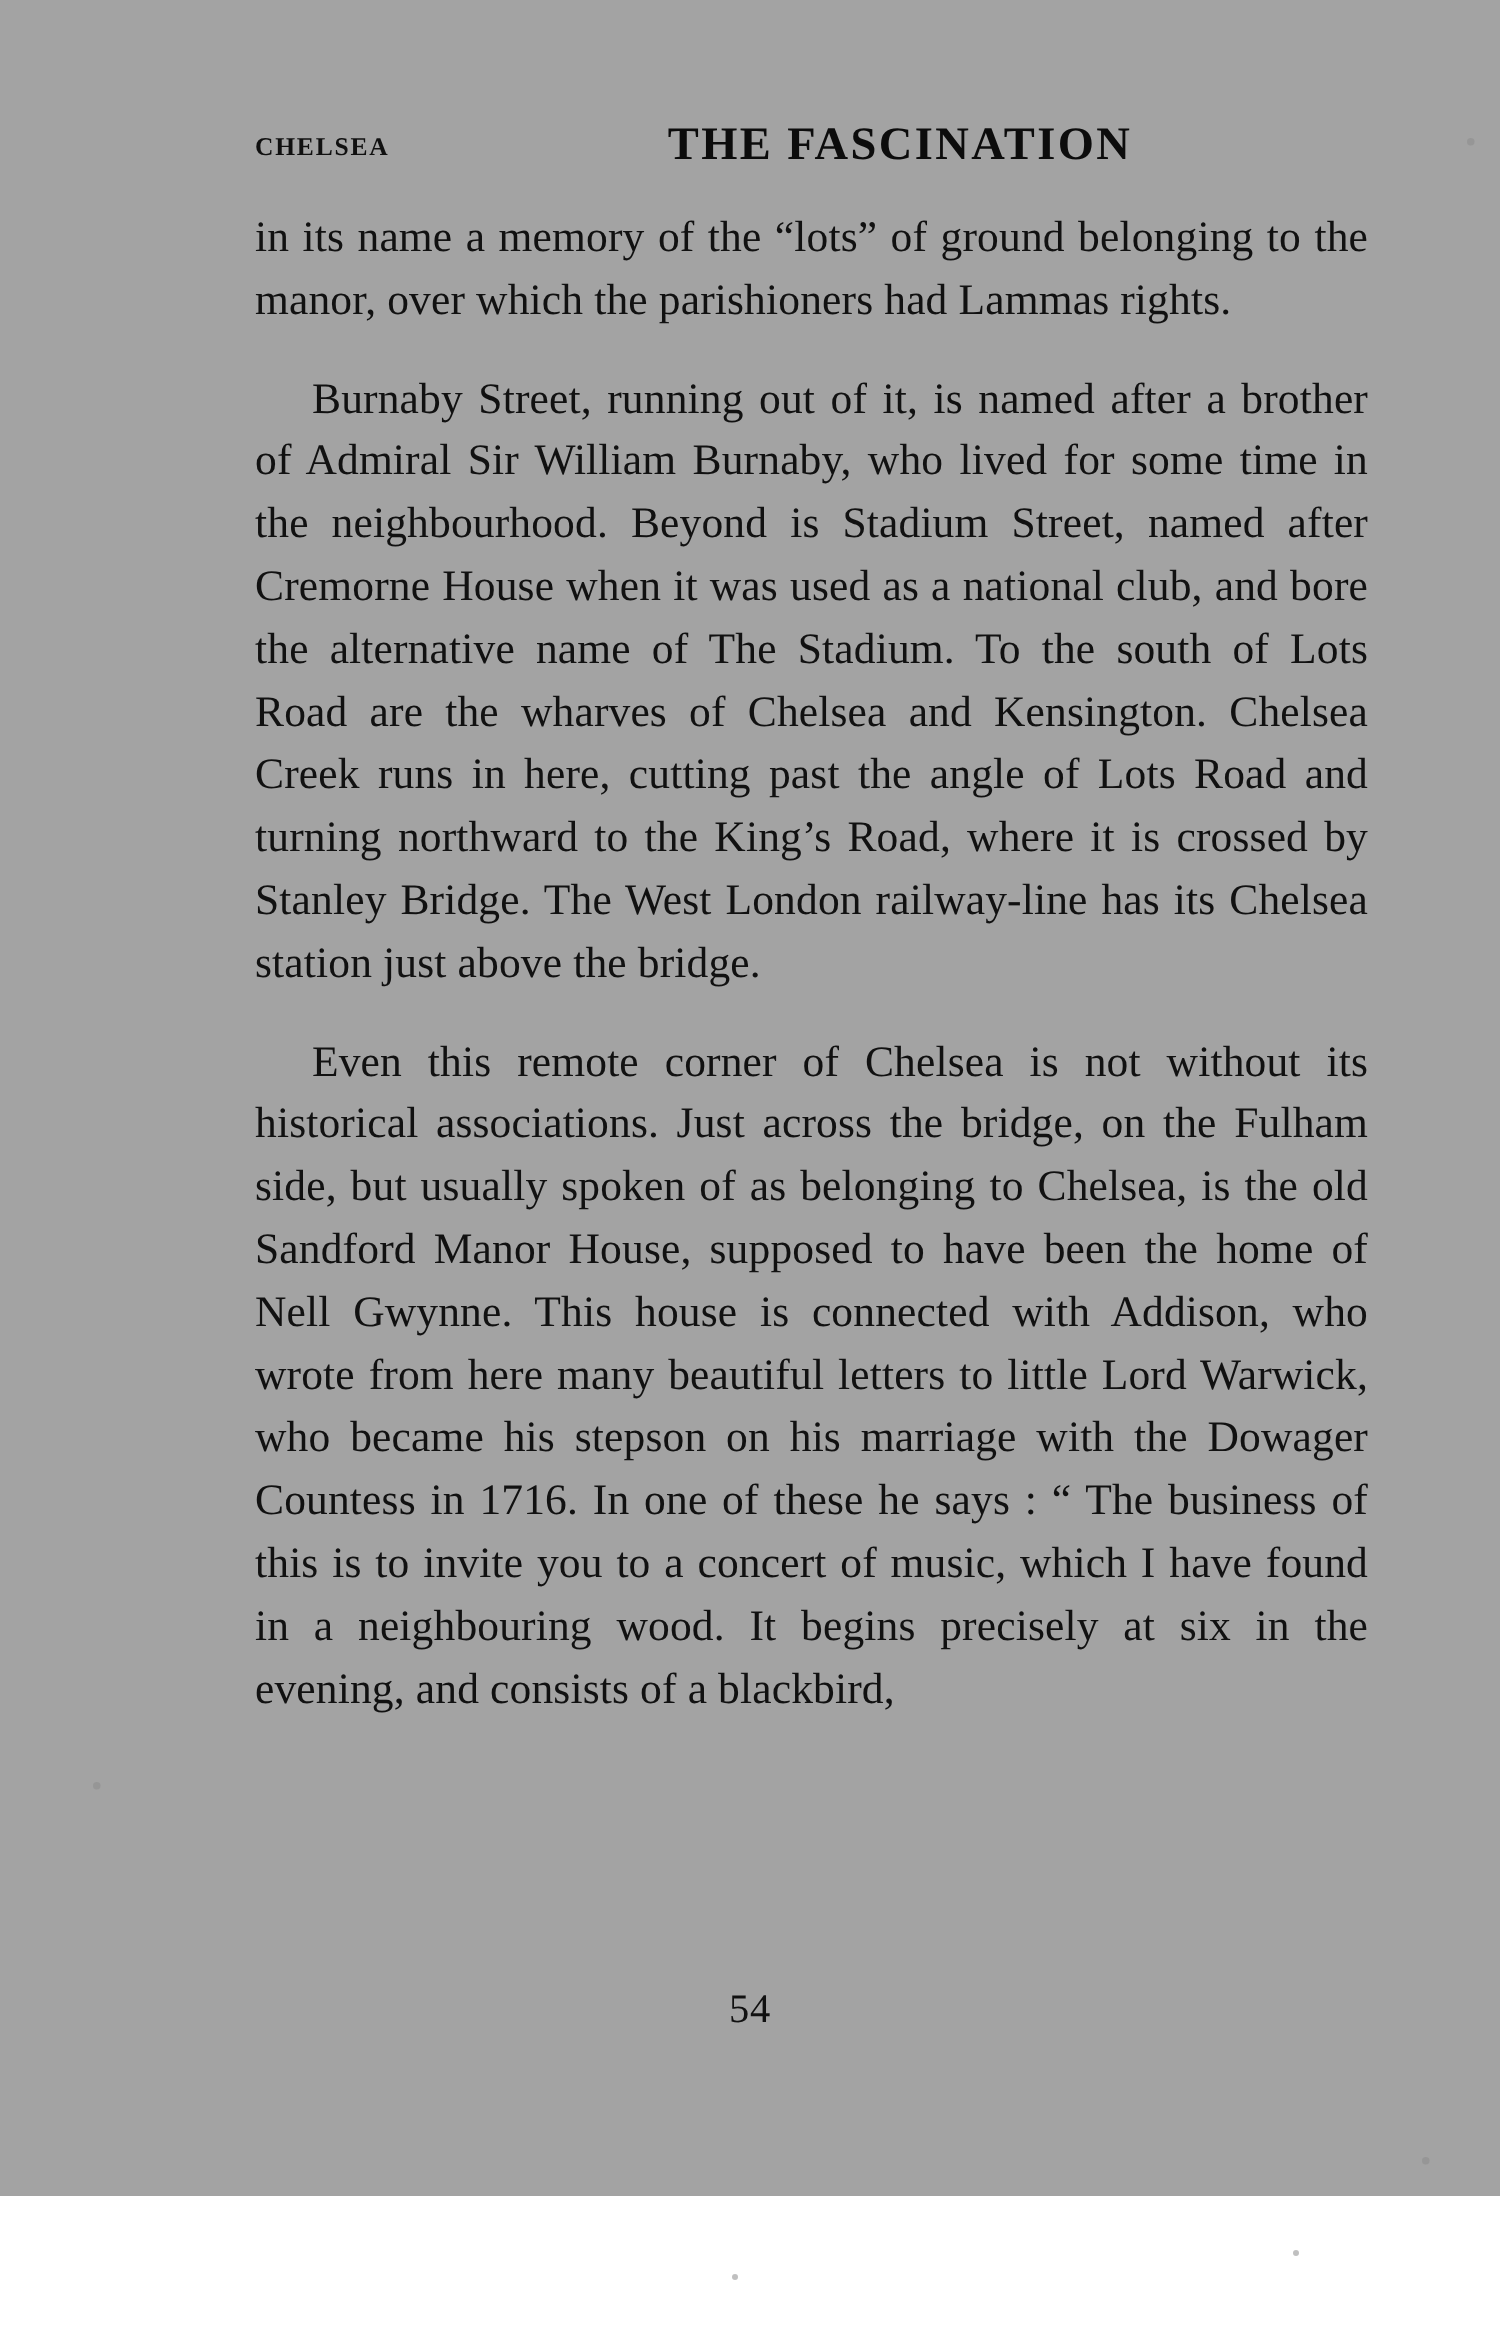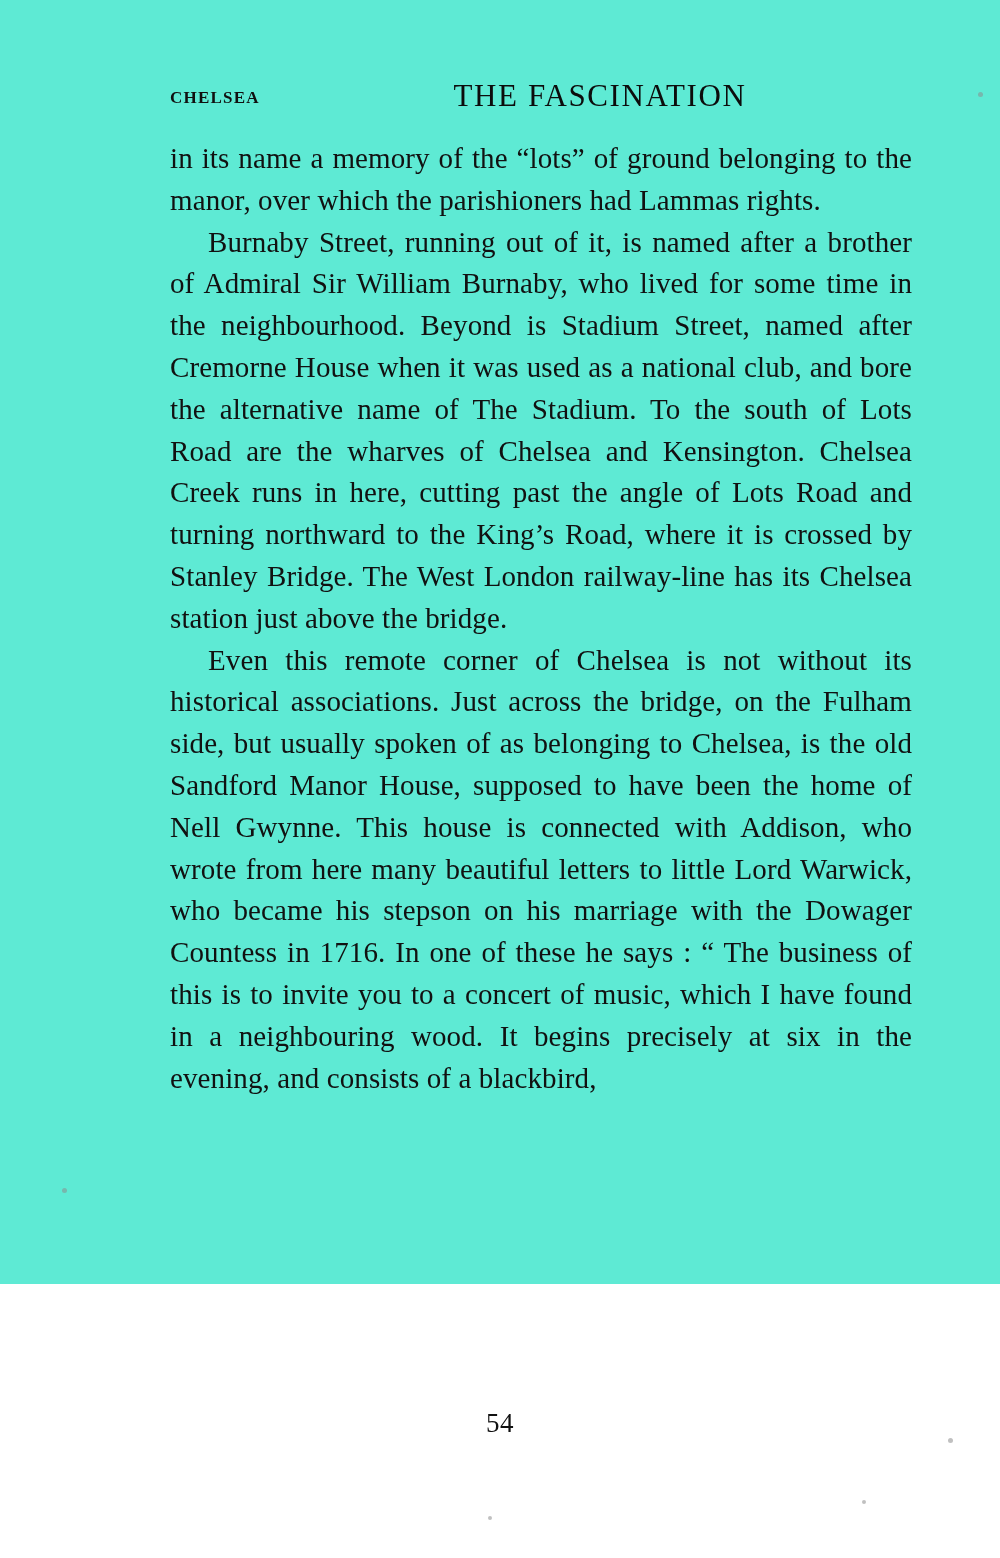--- a/index.html
+++ b/index.html
@@ -13,22 +13,22 @@
     position: relative;
     font-family: "Liberation Serif", serif;
     color: #111111;
     overflow: hidden;
   }
   .page {
     position: absolute;
     left: 0;
     top: 0;
     width: 1000px;
-    height: 1284px;
-    background: #5eead4;
+    height: 1464px;
+    background: #a3a3a3;
   }
   .header {
     position: absolute;
     left: 170px;
     top: 78px;
     width: 740px;
     height: 40px;
   }
   .header-left {
     position: absolute;
@@ -41,46 +41,47 @@
     color: #101010;
   }
   .header-center {
     position: absolute;
     left: 150px;
     top: 0px;
     width: 560px;
     text-align: center;
     font-family: "Liberation Serif", serif;
     font-size: 31px;
-    font-weight: normal;
+    font-weight: bold;
     letter-spacing: 1.6px;
     color: #0c0c0c;
   }
   .body-text {
     position: absolute;
     left: 170px;
     top: 138px;
     width: 742px;
   }
   .para {
     margin: 0 0 0 0;
     font-size: 29px;
     line-height: 41.8px;
     text-align: justify;
     text-justify: inter-word;
     color: #111111;
     letter-spacing: 0.1px;
   }
   .para.indent {
     text-indent: 38px;
+    margin-top: 24px;
   }
   .folio {
     position: absolute;
     left: 0;
-    top: 1408px;
+    top: 1324px;
     width: 1000px;
     text-align: center;
     font-size: 27px;
     color: #111111;
     letter-spacing: 0.5px;
   }
   .speck {
     position: absolute;
     background: #8d8d8d;
     border-radius: 50%;

